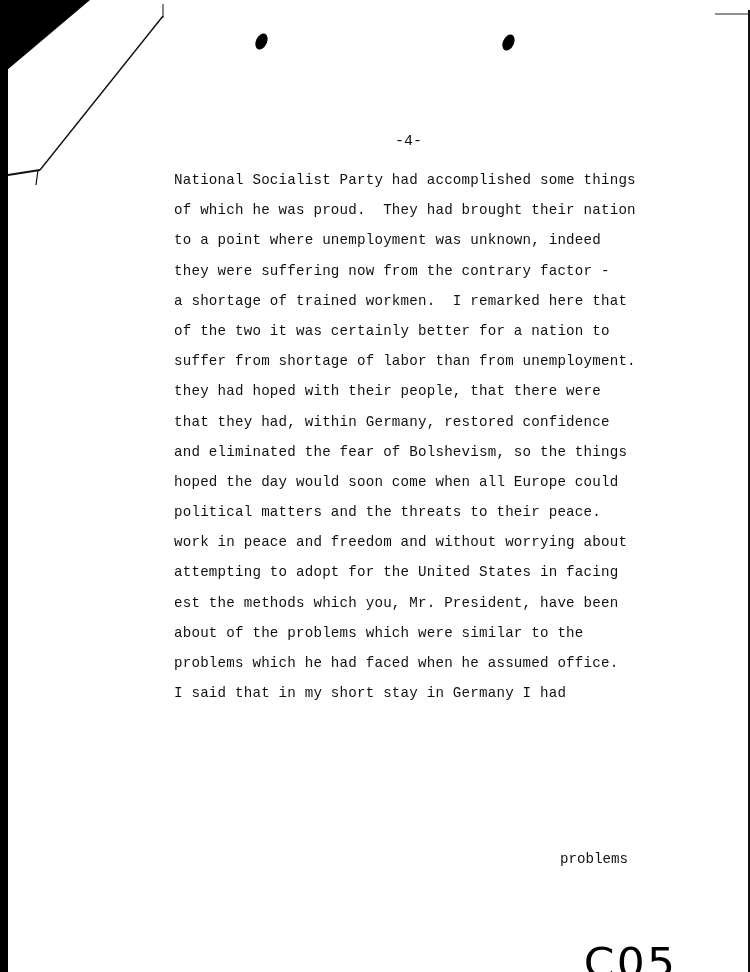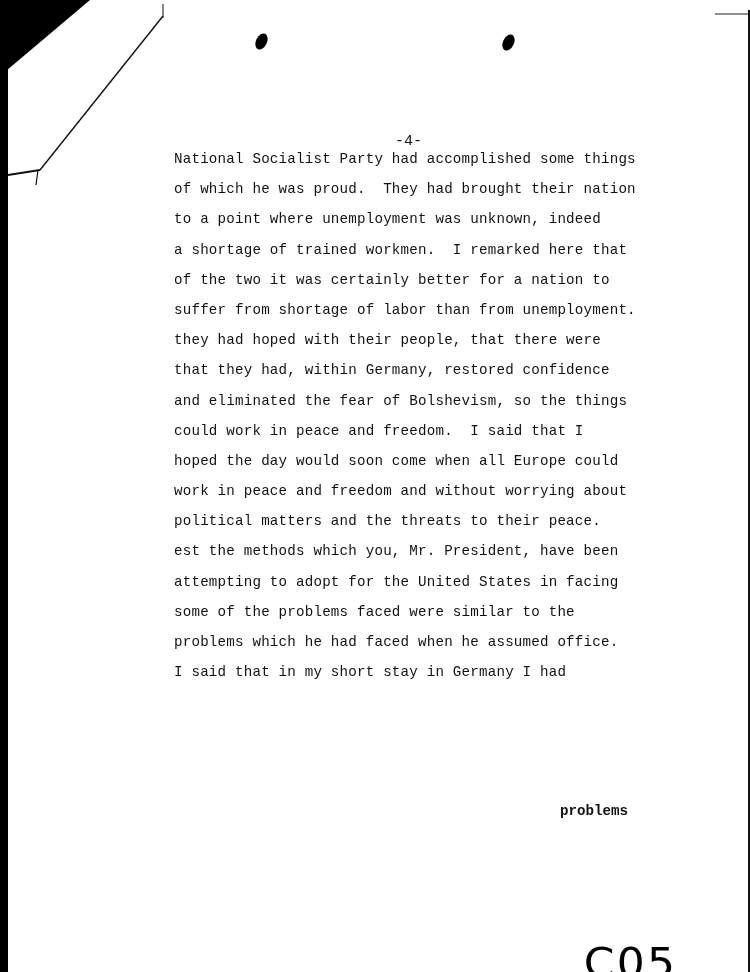--- a/index.html
+++ b/index.html
@@ -7,24 +7,24 @@
     .page { position: absolute; left: 0; top: 0; width: 750px; height: 972px; background: #ffffff; }
     .corner-wedge { position: absolute; left: 0; top: 0; width: 0; height: 0;
       border-top: 76px solid #000; border-right: 90px solid transparent; }
     .left-edge { position: absolute; left: 0; top: 0; width: 8px; height: 972px; background: #000; }
     .right-edge { position: absolute; right: 0; top: 10px; width: 2px; height: 962px; background: #111; }
     .fold-line { position: absolute; left: 0; top: 0; width: 750px; height: 972px; }
     .punch-hole { position: absolute; width: 11px; height: 17px; background: #000; border-radius: 50%; transform: rotate(25deg); }
     .hole-1 { left: 256px; top: 33px; }
     .hole-2 { left: 503px; top: 34px; }
     .page-number { position: absolute; left: 395px; top: 133px; font-family: "Liberation Mono", monospace; font-size: 15px; color: #111; }
-    .text-block { position: absolute; left: 174px; top: 144px; width: 520px; font-family: "Liberation Mono", "DejaVu Sans Mono", monospace; font-size: 14.2px; color: #111; letter-spacing: 0.2px; }
+    .text-block { position: absolute; left: 174px; top: 165px; width: 520px; font-family: "Liberation Mono", "DejaVu Sans Mono", monospace; font-size: 14.2px; color: #111; letter-spacing: 0.2px; }
     .line { height: 30.2px; line-height: 30.2px; white-space: pre; }
     .indent { padding-left: 45px; }
-    .catchword { position: absolute; left: 560px; top: 803px; font-family: "Liberation Mono", monospace; font-size: 14.2px; color: #111; font-weight: bold; }
+    .catchword { position: absolute; left: 560px; top: 851px; font-family: "Liberation Mono", monospace; font-size: 14.2px; color: #111; }
     .handwritten { position: absolute; left: 588px; top: 940px; font-family: "DejaVu Sans", sans-serif; font-size: 40px; color: #000; letter-spacing: 2px; transform: scaleX(1.1); }
   </style>
 </head>
 <body>
 
 <div class="page">
   <div class="left-edge"></div>
   <div class="corner-wedge"></div>
   <div class="right-edge"></div>
 
@@ -38,33 +38,33 @@
 
   <div class="punch-hole hole-1"></div>
   <div class="punch-hole hole-2"></div>
 
   <div class="page-number">-4-</div>
 
   <div class="text-block">
     <div class="line">National Socialist Party had accomplished some things</div>
     <div class="line">of which he was proud.  They had brought their nation</div>
     <div class="line">to a point where unemployment was unknown, indeed</div>
+    <div class="line">they were suffering now from the contrary factor -</div>
     <div class="line">a shortage of trained workmen.  I remarked here that</div>
     <div class="line">of the two it was certainly better for a nation to</div>
     <div class="line">suffer from shortage of labor than from unemployment.</div>
     <div class="line">they had hoped with their people, that there were</div>
     <div class="line">that they had, within Germany, restored confidence</div>
     <div class="line">and eliminated the fear of Bolshevism, so the things</div>
-    <div class="line">could work in peace and freedom.  I said that I</div>
     <div class="line">hoped the day would soon come when all Europe could</div>
+    <div class="line">political matters and the threats to their peace.</div>
     <div class="line">work in peace and freedom and without worrying about</div>
-    <div class="line">political matters and the threats to their peace.</div>
+    <div class="line">attempting to adopt for the United States in facing</div>
     <div class="line">est the methods which you, Mr. President, have been</div>
-    <div class="line">attempting to adopt for the United States in facing</div>
-    <div class="line">some of the problems faced were similar to the</div>
+    <div class="line">about of the problems which were similar to the</div>
     <div class="line">problems which he had faced when he assumed office.</div>
     <div class="line">I said that in my short stay in Germany I had</div>
   </div>
 
   <div class="catchword">problems</div>
 
   <div class="handwritten">C05</div>
 </div>
 
 </body></html>

